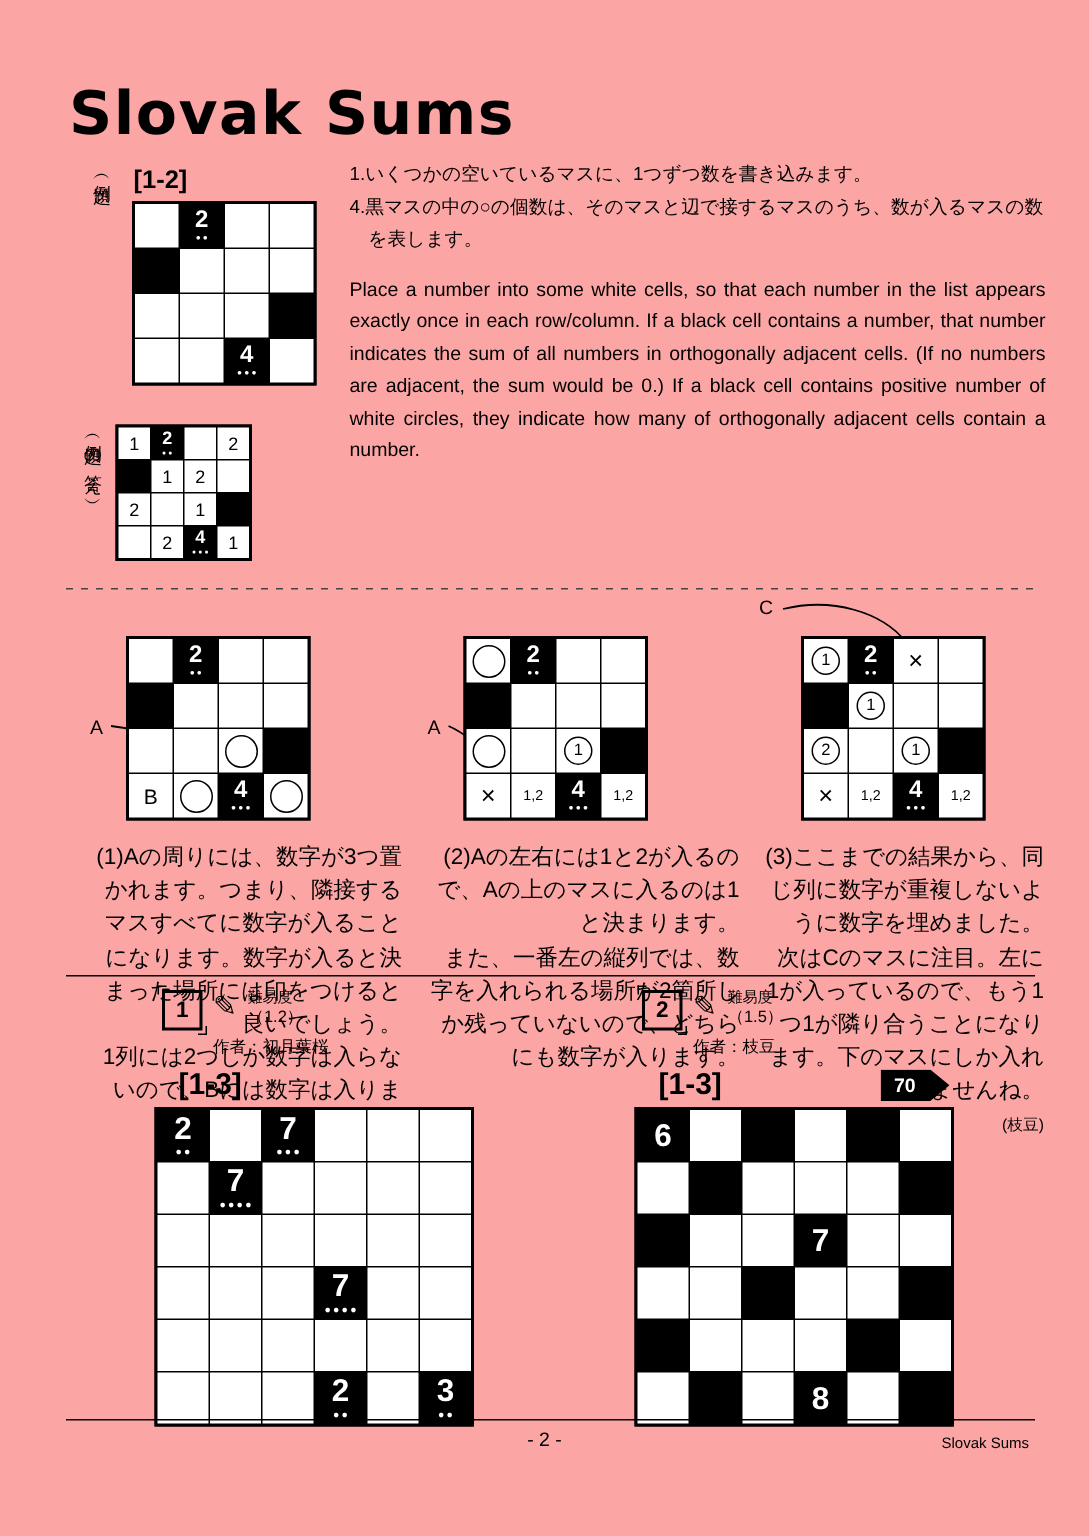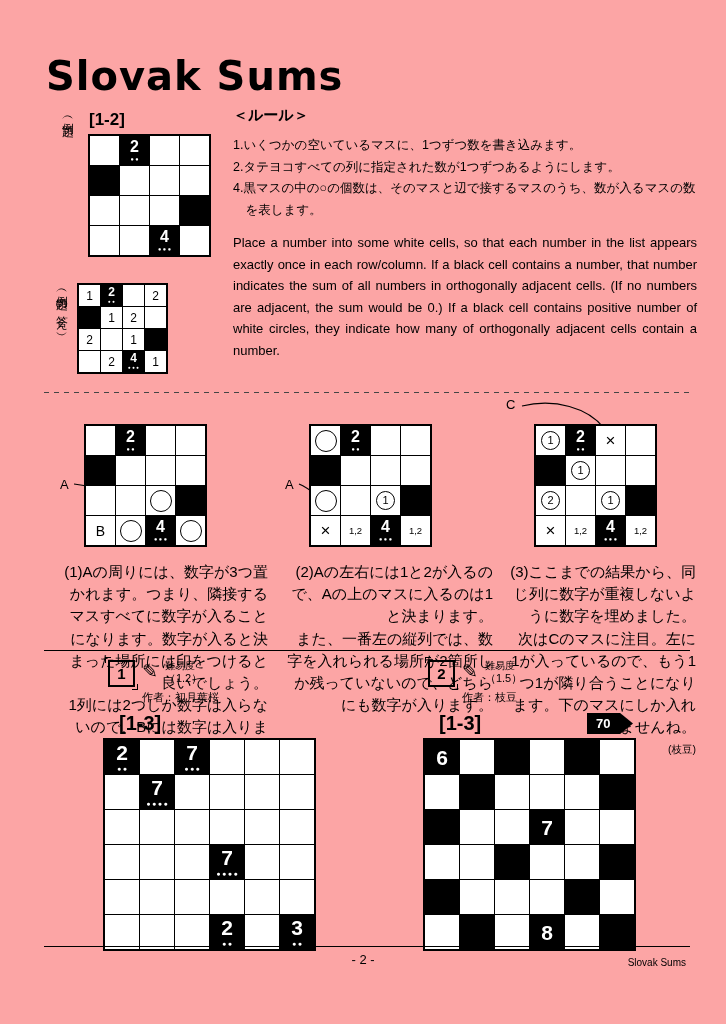--- a/index.html
+++ b/index.html
@@ -117,23 +117,21 @@
           <div class="cell black">
             <span class="bn">4</span>
             <span class="bd">●●●</span>
           </div>
           <div class="cell"></div>
         </div>
     </div>
   </div>
 
   <div class="rules">
-    <h2>＜ルール＞</h2>
     <div class="rule-item">1.いくつかの空いているマスに、1つずつ数を書き込みます。</div>
-    <div class="rule-item">2.タテヨコすべての列に指定された数が1つずつあるようにします。</div>
     <div class="rule-item">4.黒マスの中の○の個数は、そのマスと辺で接するマスのうち、数が入るマスの数を表します。</div>
     <p class="english">Place a number into some white cells, so that each number in the list appears exactly once in each row/column. If a black cell contains a number, that number indicates the sum of all numbers in orthogonally adjacent cells. (If no numbers are adjacent, the sum would be 0.) If a black cell contains positive number of white circles, they indicate how many of orthogonally adjacent cells contain a number.</p>
   </div>
 
   <div class="ans-block">
     <div class="v-label">（例題の答え）</div>
     <div class="grid g21" style="grid-template-columns: repeat(4, var(--cs));">
         <div class="cell">
           <span class="wn">1</span>
         </div>

